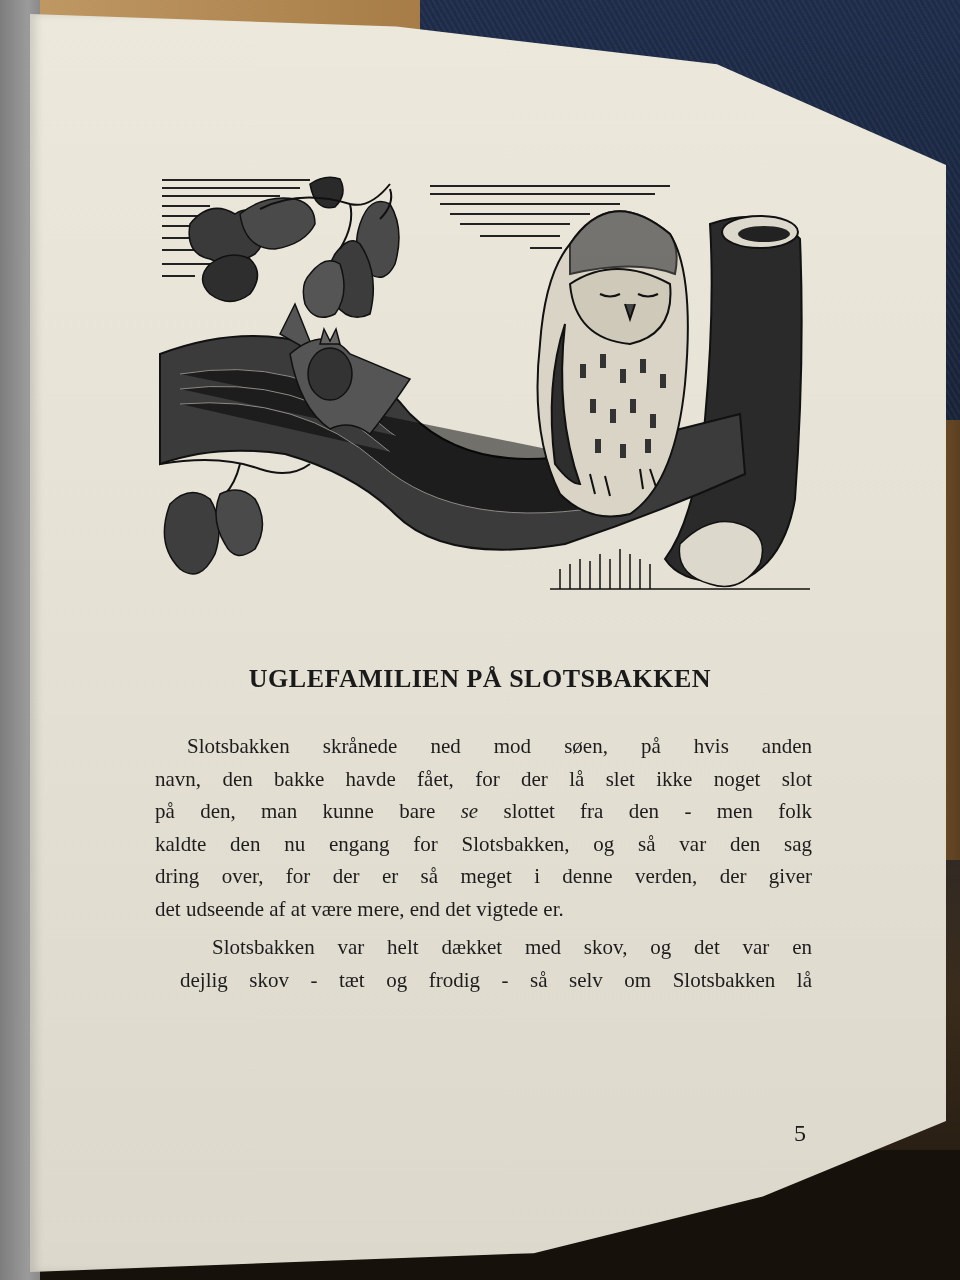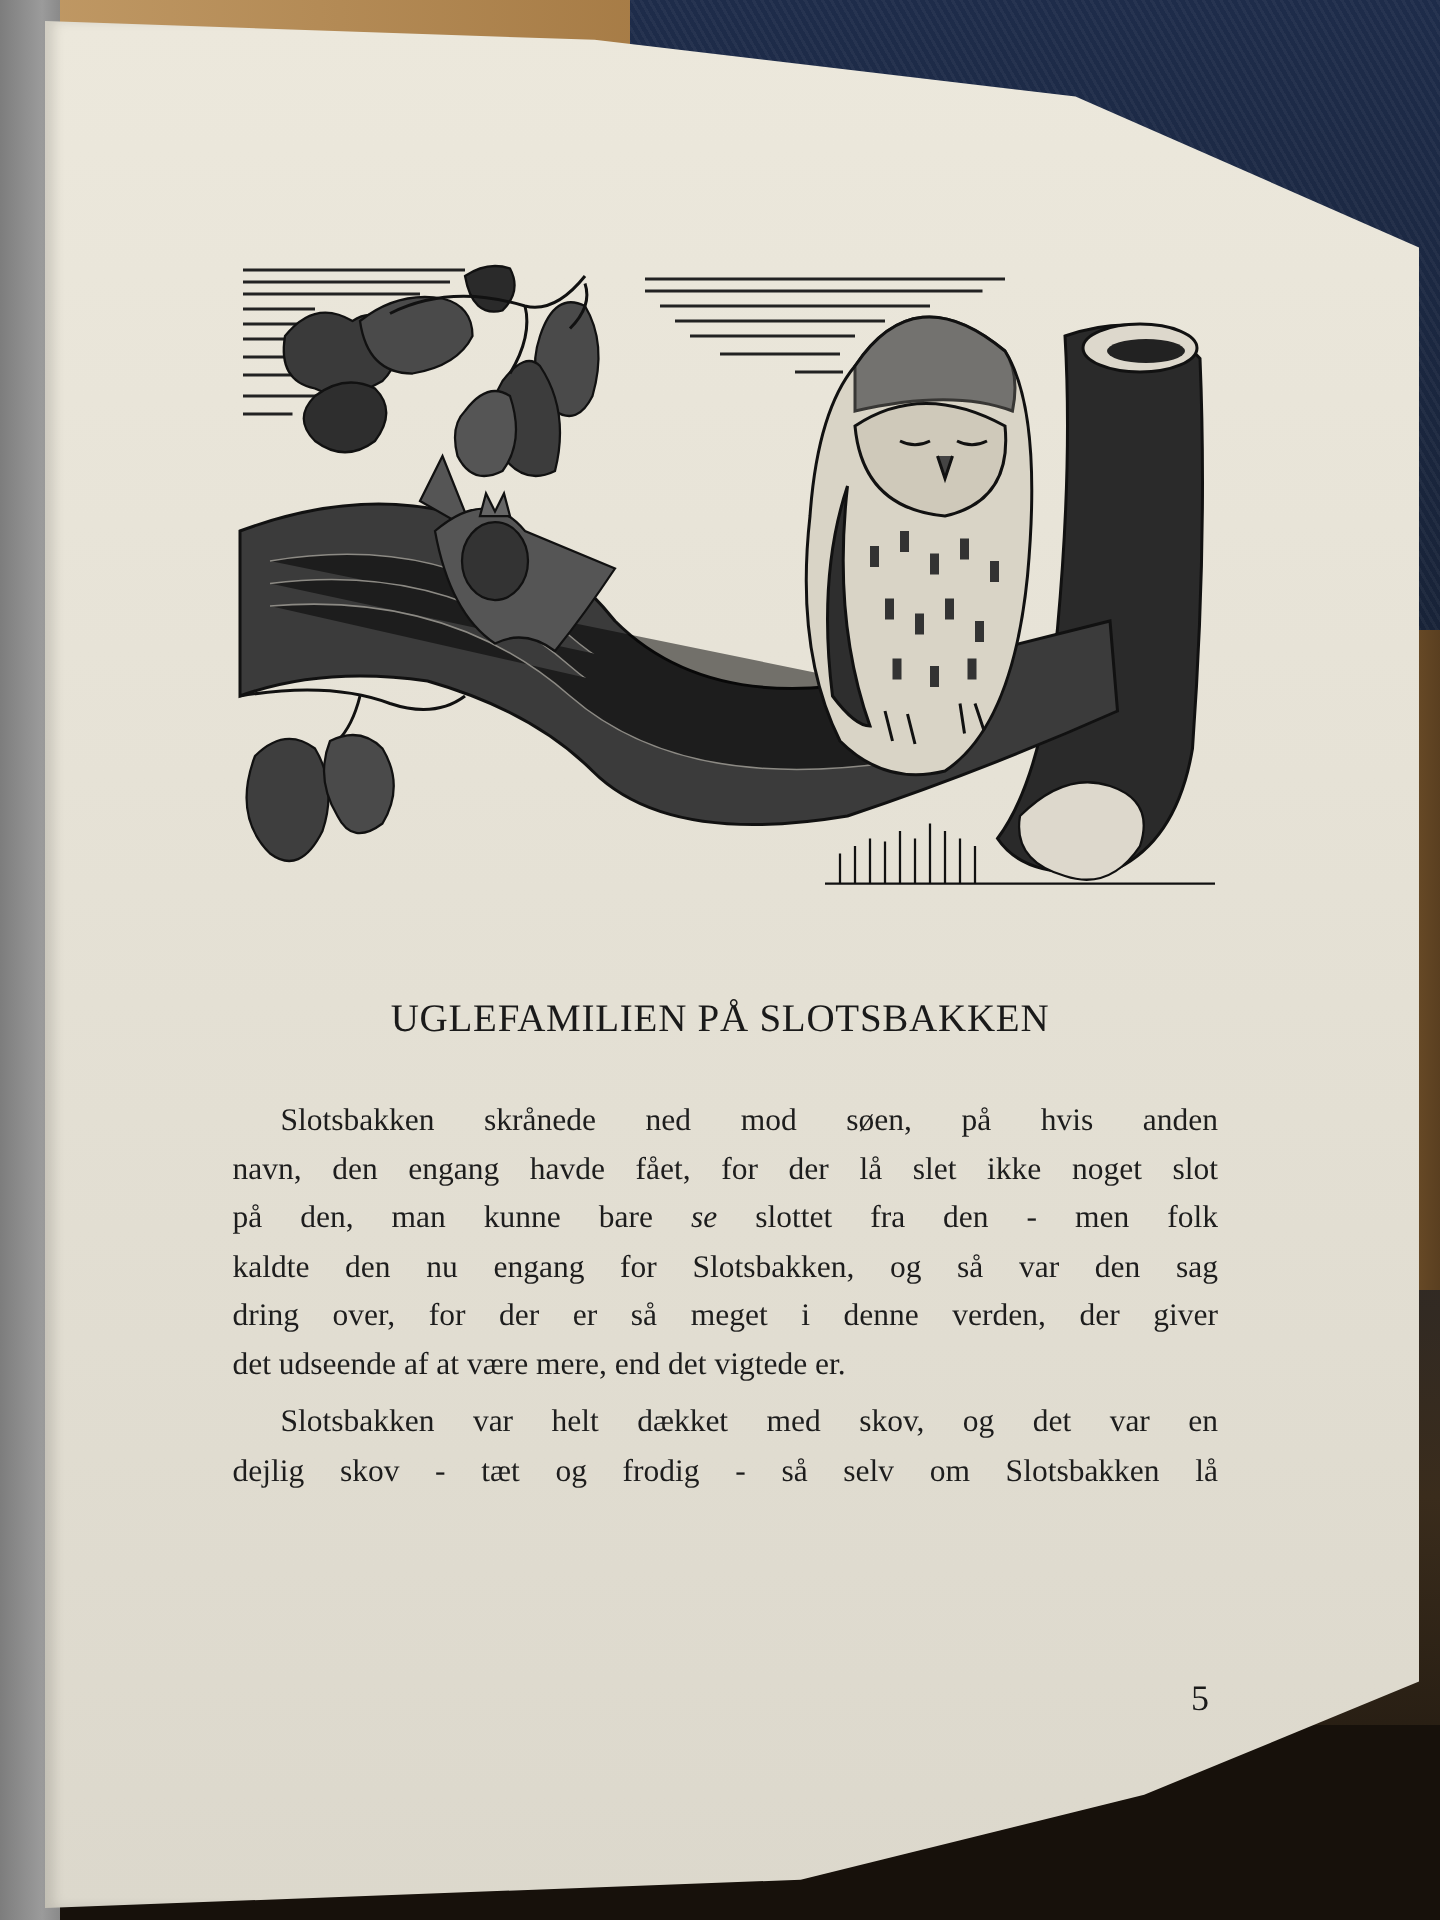--- a/index.html
+++ b/index.html
@@ -76,21 +76,21 @@
     .chapter-title {
       position: absolute;
       left: 120px;
       top: 650px;
       width: 660px;
       text-align: center;
       font-size: 26px;
       letter-spacing: 0.5px;
       color: #1a1a1a;
       margin: 0;
-      font-weight: normal;
+      font-weight: bold;
     }
     .body-text {
       position: absolute;
       left: 125px;
       top: 716px;
       width: 657px;
       color: #1d1d1d;
       font-size: 21px;
       line-height: 32.5px;
     }
@@ -100,21 +100,21 @@
       text-align-last: left;
     }
     .para .line {
       display: block;
       text-align: justify;
       text-align-last: justify;
       white-space: nowrap;
     }
     .para .line.last { text-align-last: left; }
     .para .line.indent { padding-left: 32px; }
-    .para + .para { margin-top: 6px; }
+    .para + .para { margin-top: 6px; margin-left: 25px; }
     .page-number {
       position: absolute;
       left: 764px;
       top: 1106px;
       font-size: 24px;
       color: #1a1a1a;
     }
   </style>
 </head>
 <body>
@@ -225,21 +225,21 @@
           </g>
           <path d="M530 380 q30 -30 60 -20 q30 10 20 40 q-20 30 -50 20 q-35 -10 -30 -40z" fill="#ddd8cc" stroke="#111" stroke-width="1.5"></path>
         </svg>
       </div>
 
       <h1 class="chapter-title">UGLEFAMILIEN PÅ SLOTSBAKKEN</h1>
 
       <div class="body-text">
         <p class="para">
           <span class="line indent">Slotsbakken skrånede ned mod søen, på hvis anden</span>
-          <span class="line">navn, den engang havde fået, for der lå slet ikke noget slot</span>
+          <span class="line">navn, den bakke havde fået, for der lå slet ikke noget slot</span>
           <span class="line"><span>på den, man kunne bare</span> <em>se</em> <span>slottet fra den - men folk</span></span>
           <span class="line">kaldte den nu engang for Slotsbakken, og så var den sag</span>
           <span class="line">dring over, for der er så meget i denne verden, der giver</span>
           <span class="line last">det udseende af at være mere, end det vigtede er.</span>
         </p>
         <p class="para">
           <span class="line indent">Slotsbakken var helt dækket med skov, og det var en</span>
           <span class="line">dejlig skov - tæt og frodig - så selv om Slotsbakken lå</span>
         </p>
       </div>

